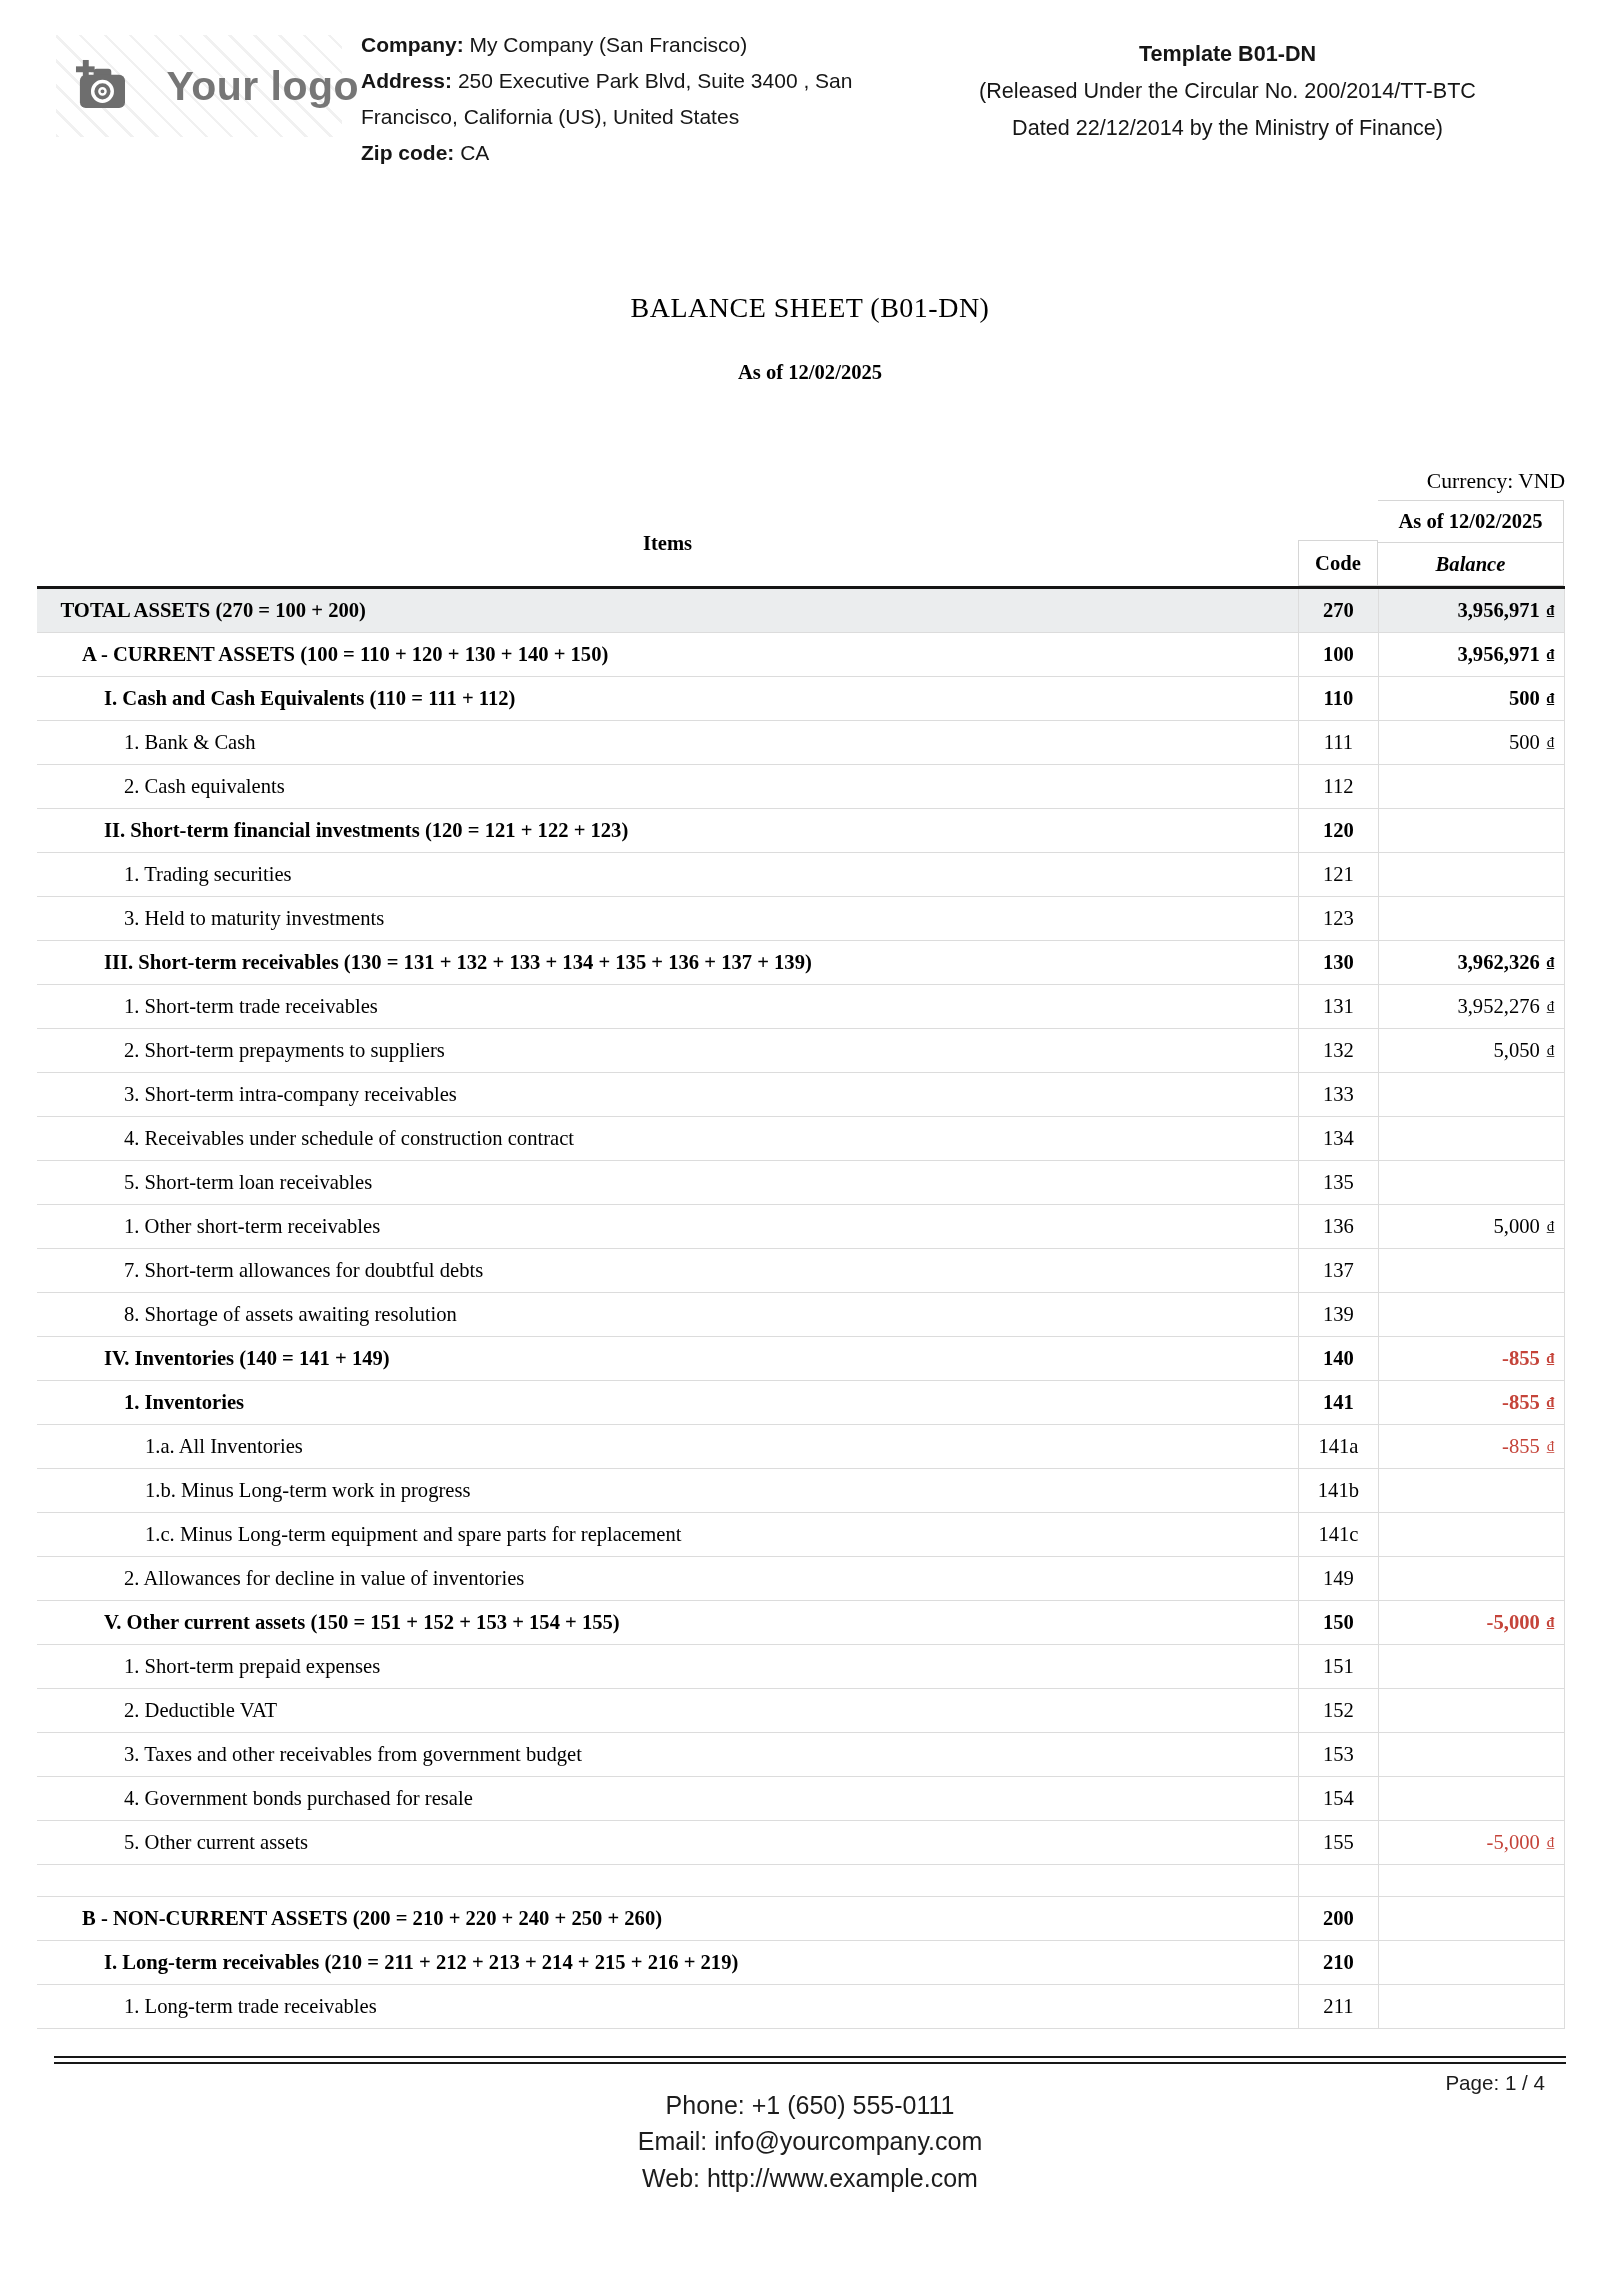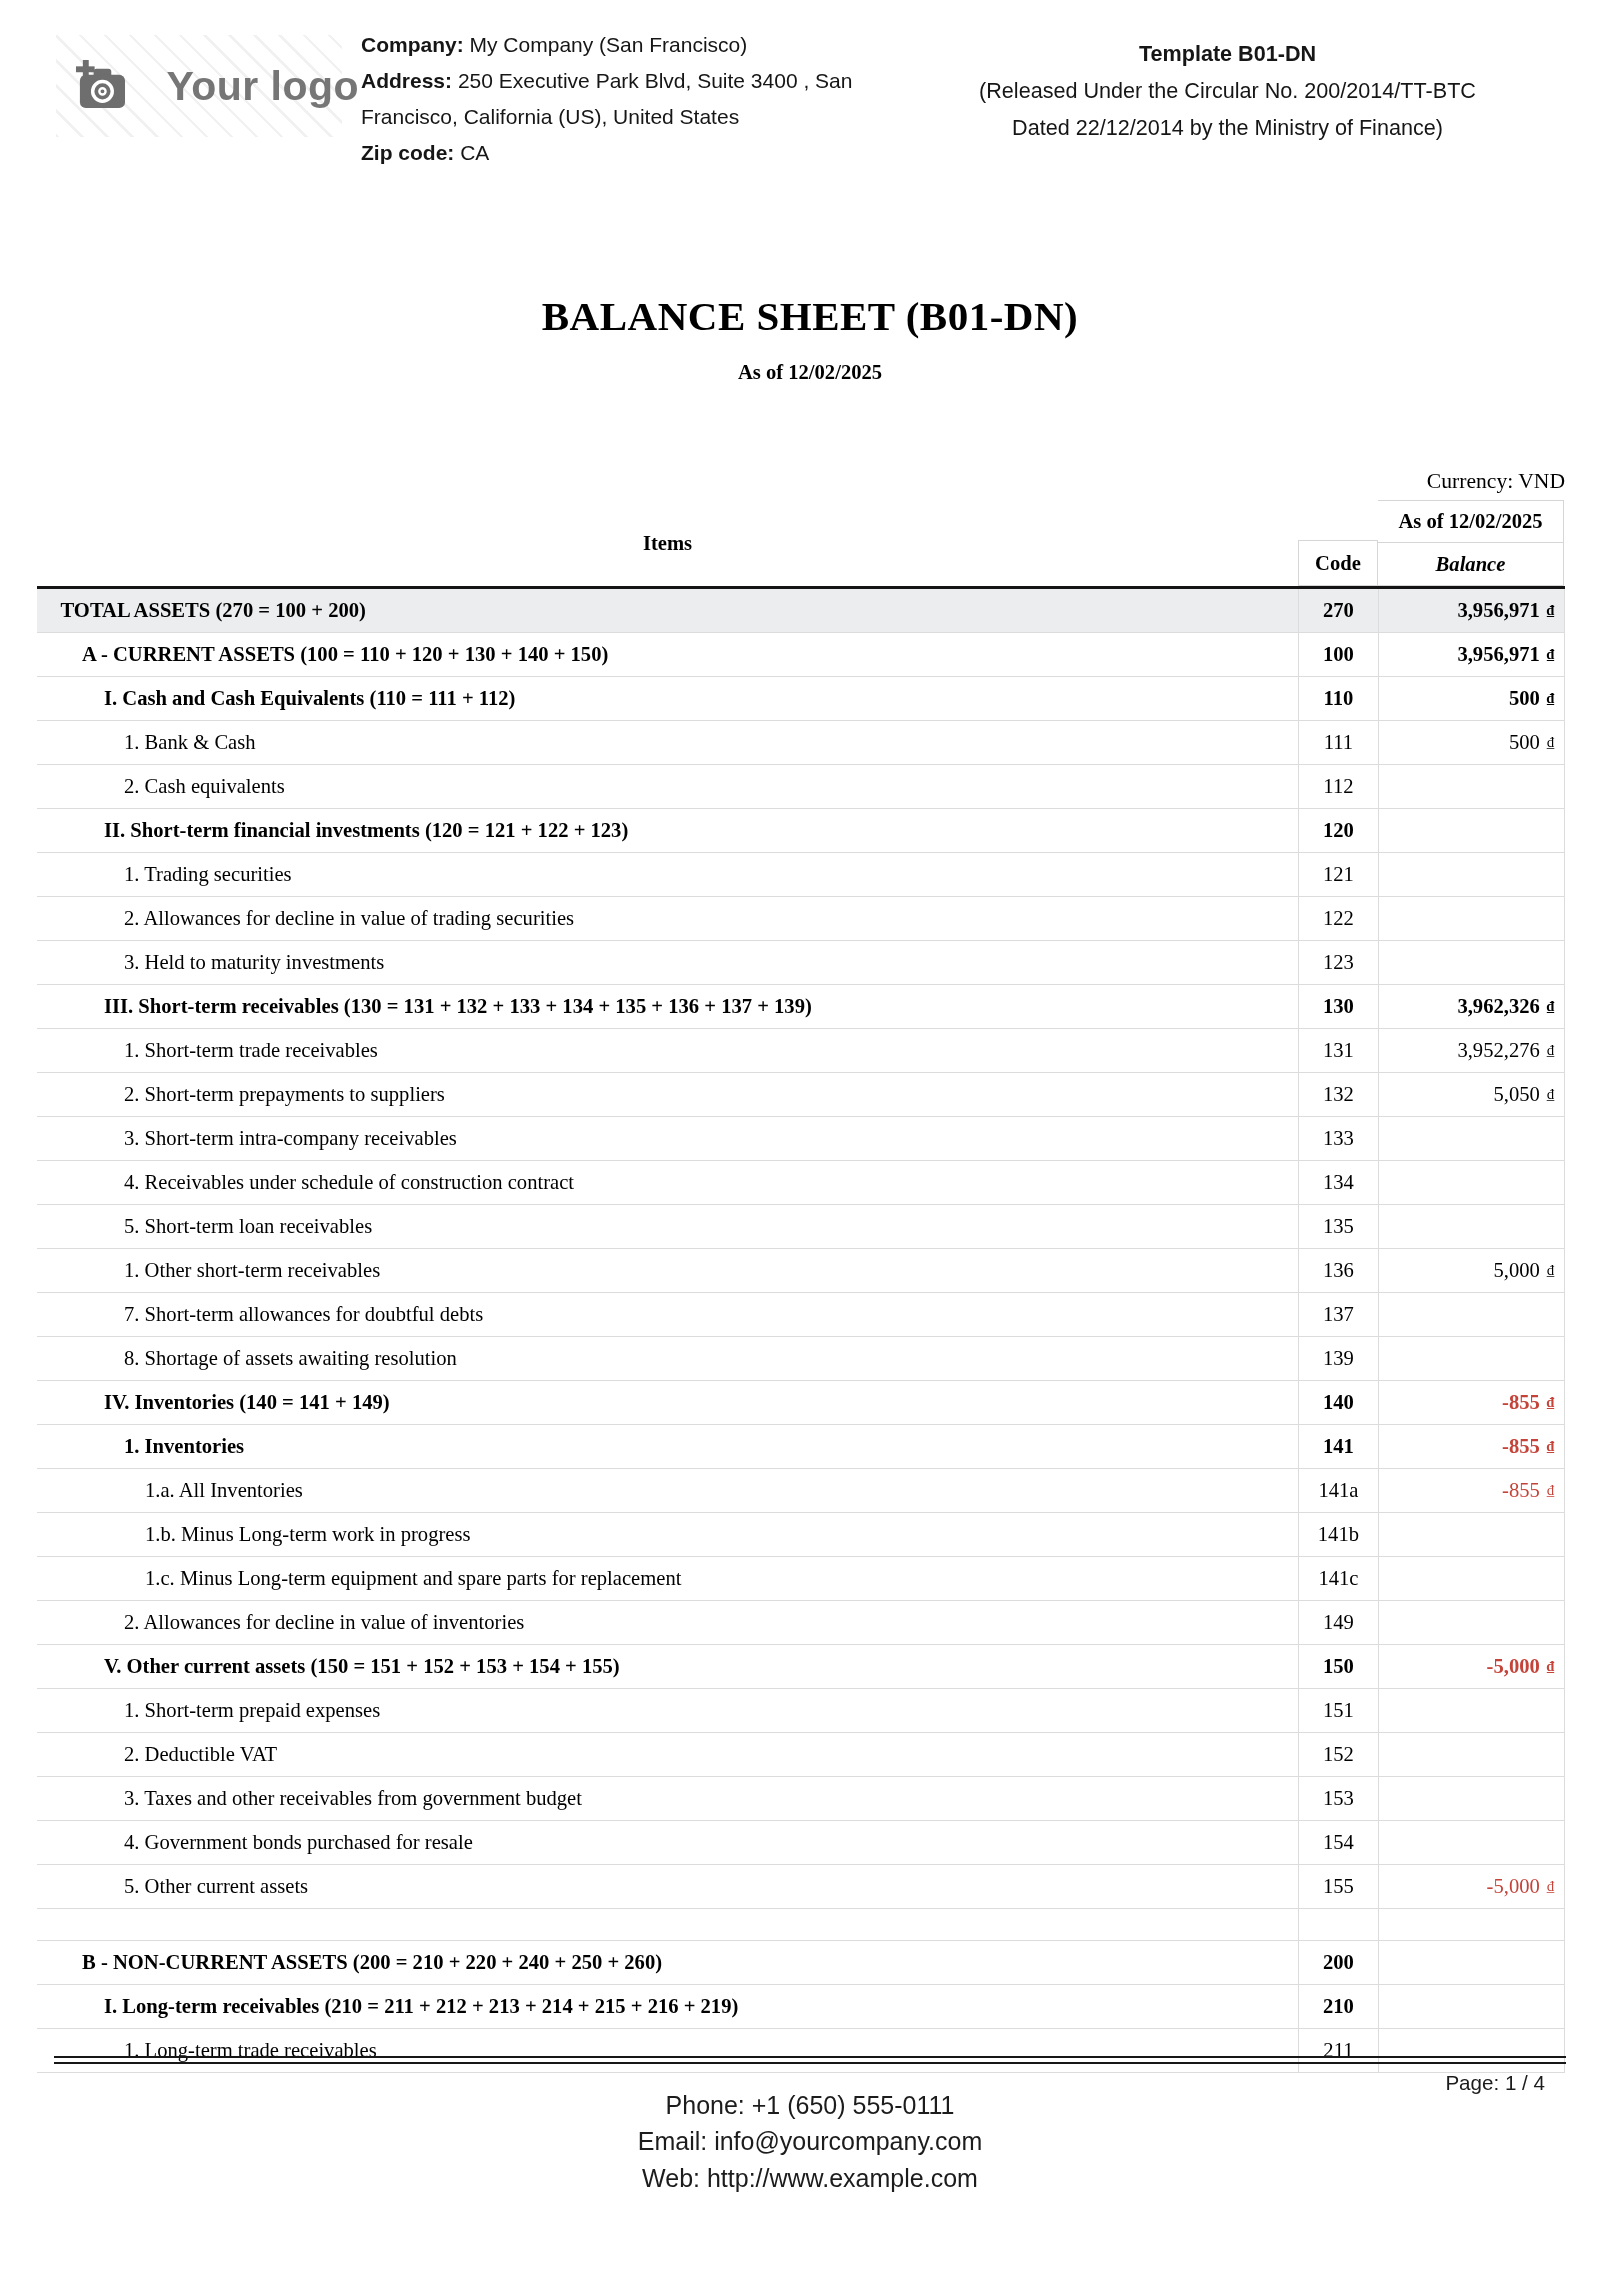--- a/index.html
+++ b/index.html
@@ -26,21 +26,21 @@
   .company-block b { font-weight:bold; }
   .template-block {
     position:absolute; left:921px; top:35px; width:613px; text-align:center;
     font-family:"Liberation Sans","DejaVu Sans",sans-serif; font-size:21.6px;
     line-height:37px; color:#161616;
   }
   .template-title { font-weight:bold; }
 
   
   .doc-title { position:absolute; top:292px; left:0; width:100%; text-align:center;
-               font-size:41px; font-weight:bold; letter-spacing:0.5px; }
+               font-size:28px; font-weight:normal; letter-spacing:0.5px; }
   .doc-subtitle { position:absolute; top:361px; left:0; width:100%; text-align:center;
                   font-size:20.6px; font-weight:bold; }
   .currency-note { position:absolute; top:469px; right:55px; font-size:21.6px; }
 
   
   .table-wrap { position:absolute; left:37px; top:500px; width:1528px; }
   .hdr { display:flex; height:86px; font-weight:bold; font-size:20.6px; }
   .hdr-items { width:1261px; display:flex; align-items:center; justify-content:center; }
   .hdr-code  { width:80px; box-sizing:border-box; border:1px solid #d6d6d6;
                display:flex; align-items:center; justify-content:center;margin-top:40px; }
@@ -162,25 +162,20 @@
             <td class="items-cell lvl2">II. Short-term financial investments (120 = 121 + 122 + 123)</td>
             <td class="code-cell">120</td>
             <td class="balance-cell"></td>
           </tr>
           <tr>
             <td class="items-cell lvl3">1. Trading securities</td>
             <td class="code-cell">121</td>
             <td class="balance-cell"></td>
           </tr>
           <tr>
-            <td class="items-cell lvl3">2. Allowances for decline in value of trading securities</td>
-            <td class="code-cell">122</td>
-            <td class="balance-cell"></td>
-          </tr>
-          <tr>
             <td class="items-cell lvl3">3. Held to maturity investments</td>
             <td class="code-cell">123</td>
             <td class="balance-cell"></td>
           </tr>
           <tr class="bold">
             <td class="items-cell lvl2">III. Short-term receivables (130 = 131 + 132 + 133 + 134 + 135 + 136 + 137 + 139)</td>
             <td class="code-cell">130</td>
             <td class="balance-cell"><span>3,962,326</span><span class="dong">₫</span></td>
           </tr>
           <tr>

